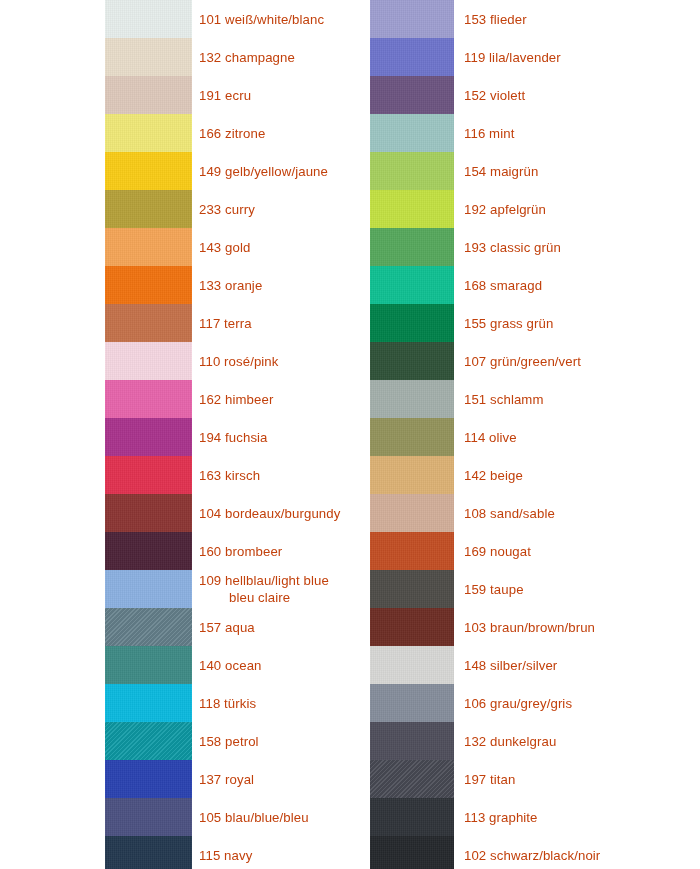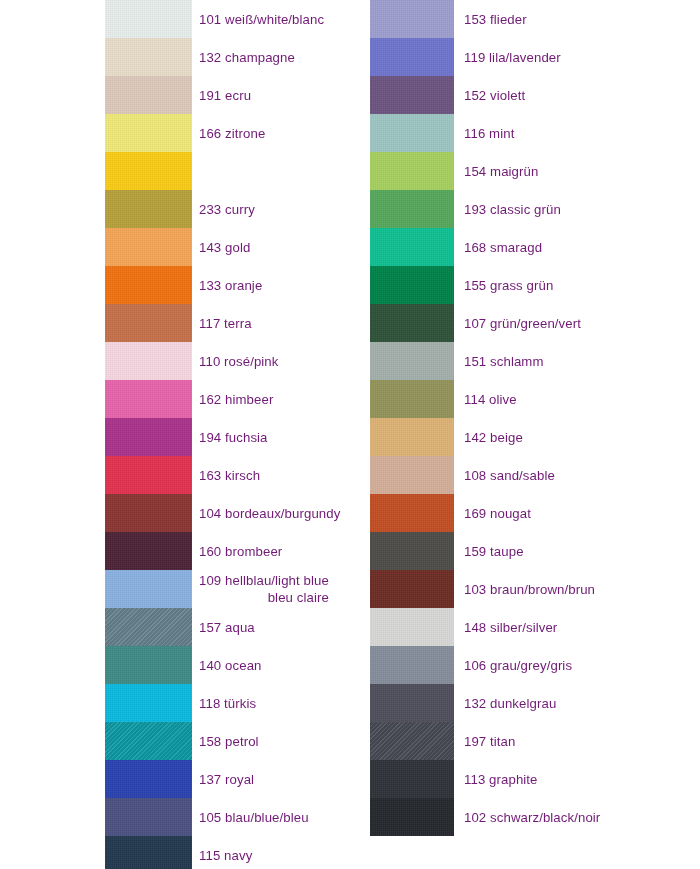--- a/index.html
+++ b/index.html
@@ -60,32 +60,31 @@
     opacity: 0.85;
   }
 
   .label {
     position: absolute;
     top: 0;
     height: 38px;
     display: flex;
     flex-direction: column;
     justify-content: center;
-    color: #701a75;
+    color: #c2410c;
     font-size: 13.2px;
     line-height: 17px;
     white-space: nowrap;
     letter-spacing: 0.1px;
   }
   #col-left  .label { left: 94px; }
   #col-right .label { left: 94px; }
 
   .label .line2 {
     padding-left: 30px;
-    text-align: right;
   }
 </style>
 </head>
 <body>
 
 <div id="chart">
   <div class="column" id="col-left">
       <div class="swatch-row">
         <div class="swatch" title="weiß/white/blanc" style="background: rgb(230, 237, 235);"></div>
         <div class="label">
@@ -105,20 +104,23 @@
         </div>
       </div>
       <div class="swatch-row">
         <div class="swatch" title="zitrone" style="background: rgb(239, 232, 119);"></div>
         <div class="label">
           <span class="line1">166 zitrone</span>
         </div>
       </div>
       <div class="swatch-row">
         <div class="swatch" title="gelb/yellow/jaune" style="background: rgb(248, 203, 22);"></div>
+        <div class="label">
+          <span class="line1">149 gelb/yellow/jaune</span>
+        </div>
       </div>
       <div class="swatch-row">
         <div class="swatch" title="curry" style="background: rgb(181, 160, 58);"></div>
         <div class="label">
           <span class="line1">233 curry</span>
         </div>
       </div>
       <div class="swatch-row">
         <div class="swatch" title="gold" style="background: rgb(244, 165, 87);"></div>
         <div class="label">
@@ -248,20 +250,26 @@
           <span class="line1">116 mint</span>
         </div>
       </div>
       <div class="swatch-row">
         <div class="swatch" title="maigrün" style="background: rgb(166, 207, 94);"></div>
         <div class="label">
           <span class="line1">154 maigrün</span>
         </div>
       </div>
       <div class="swatch-row">
+        <div class="swatch" title="apfelgrün" style="background: rgb(194, 224, 66);"></div>
+        <div class="label">
+          <span class="line1">192 apfelgrün</span>
+        </div>
+      </div>
+      <div class="swatch-row">
         <div class="swatch" title="classic grün" style="background: rgb(86, 168, 92);"></div>
         <div class="label">
           <span class="line1">193 classic grün</span>
         </div>
       </div>
       <div class="swatch-row">
         <div class="swatch" title="smaragd" style="background: rgb(15, 192, 146);"></div>
         <div class="label">
           <span class="line1">168 smaragd</span>
         </div>

